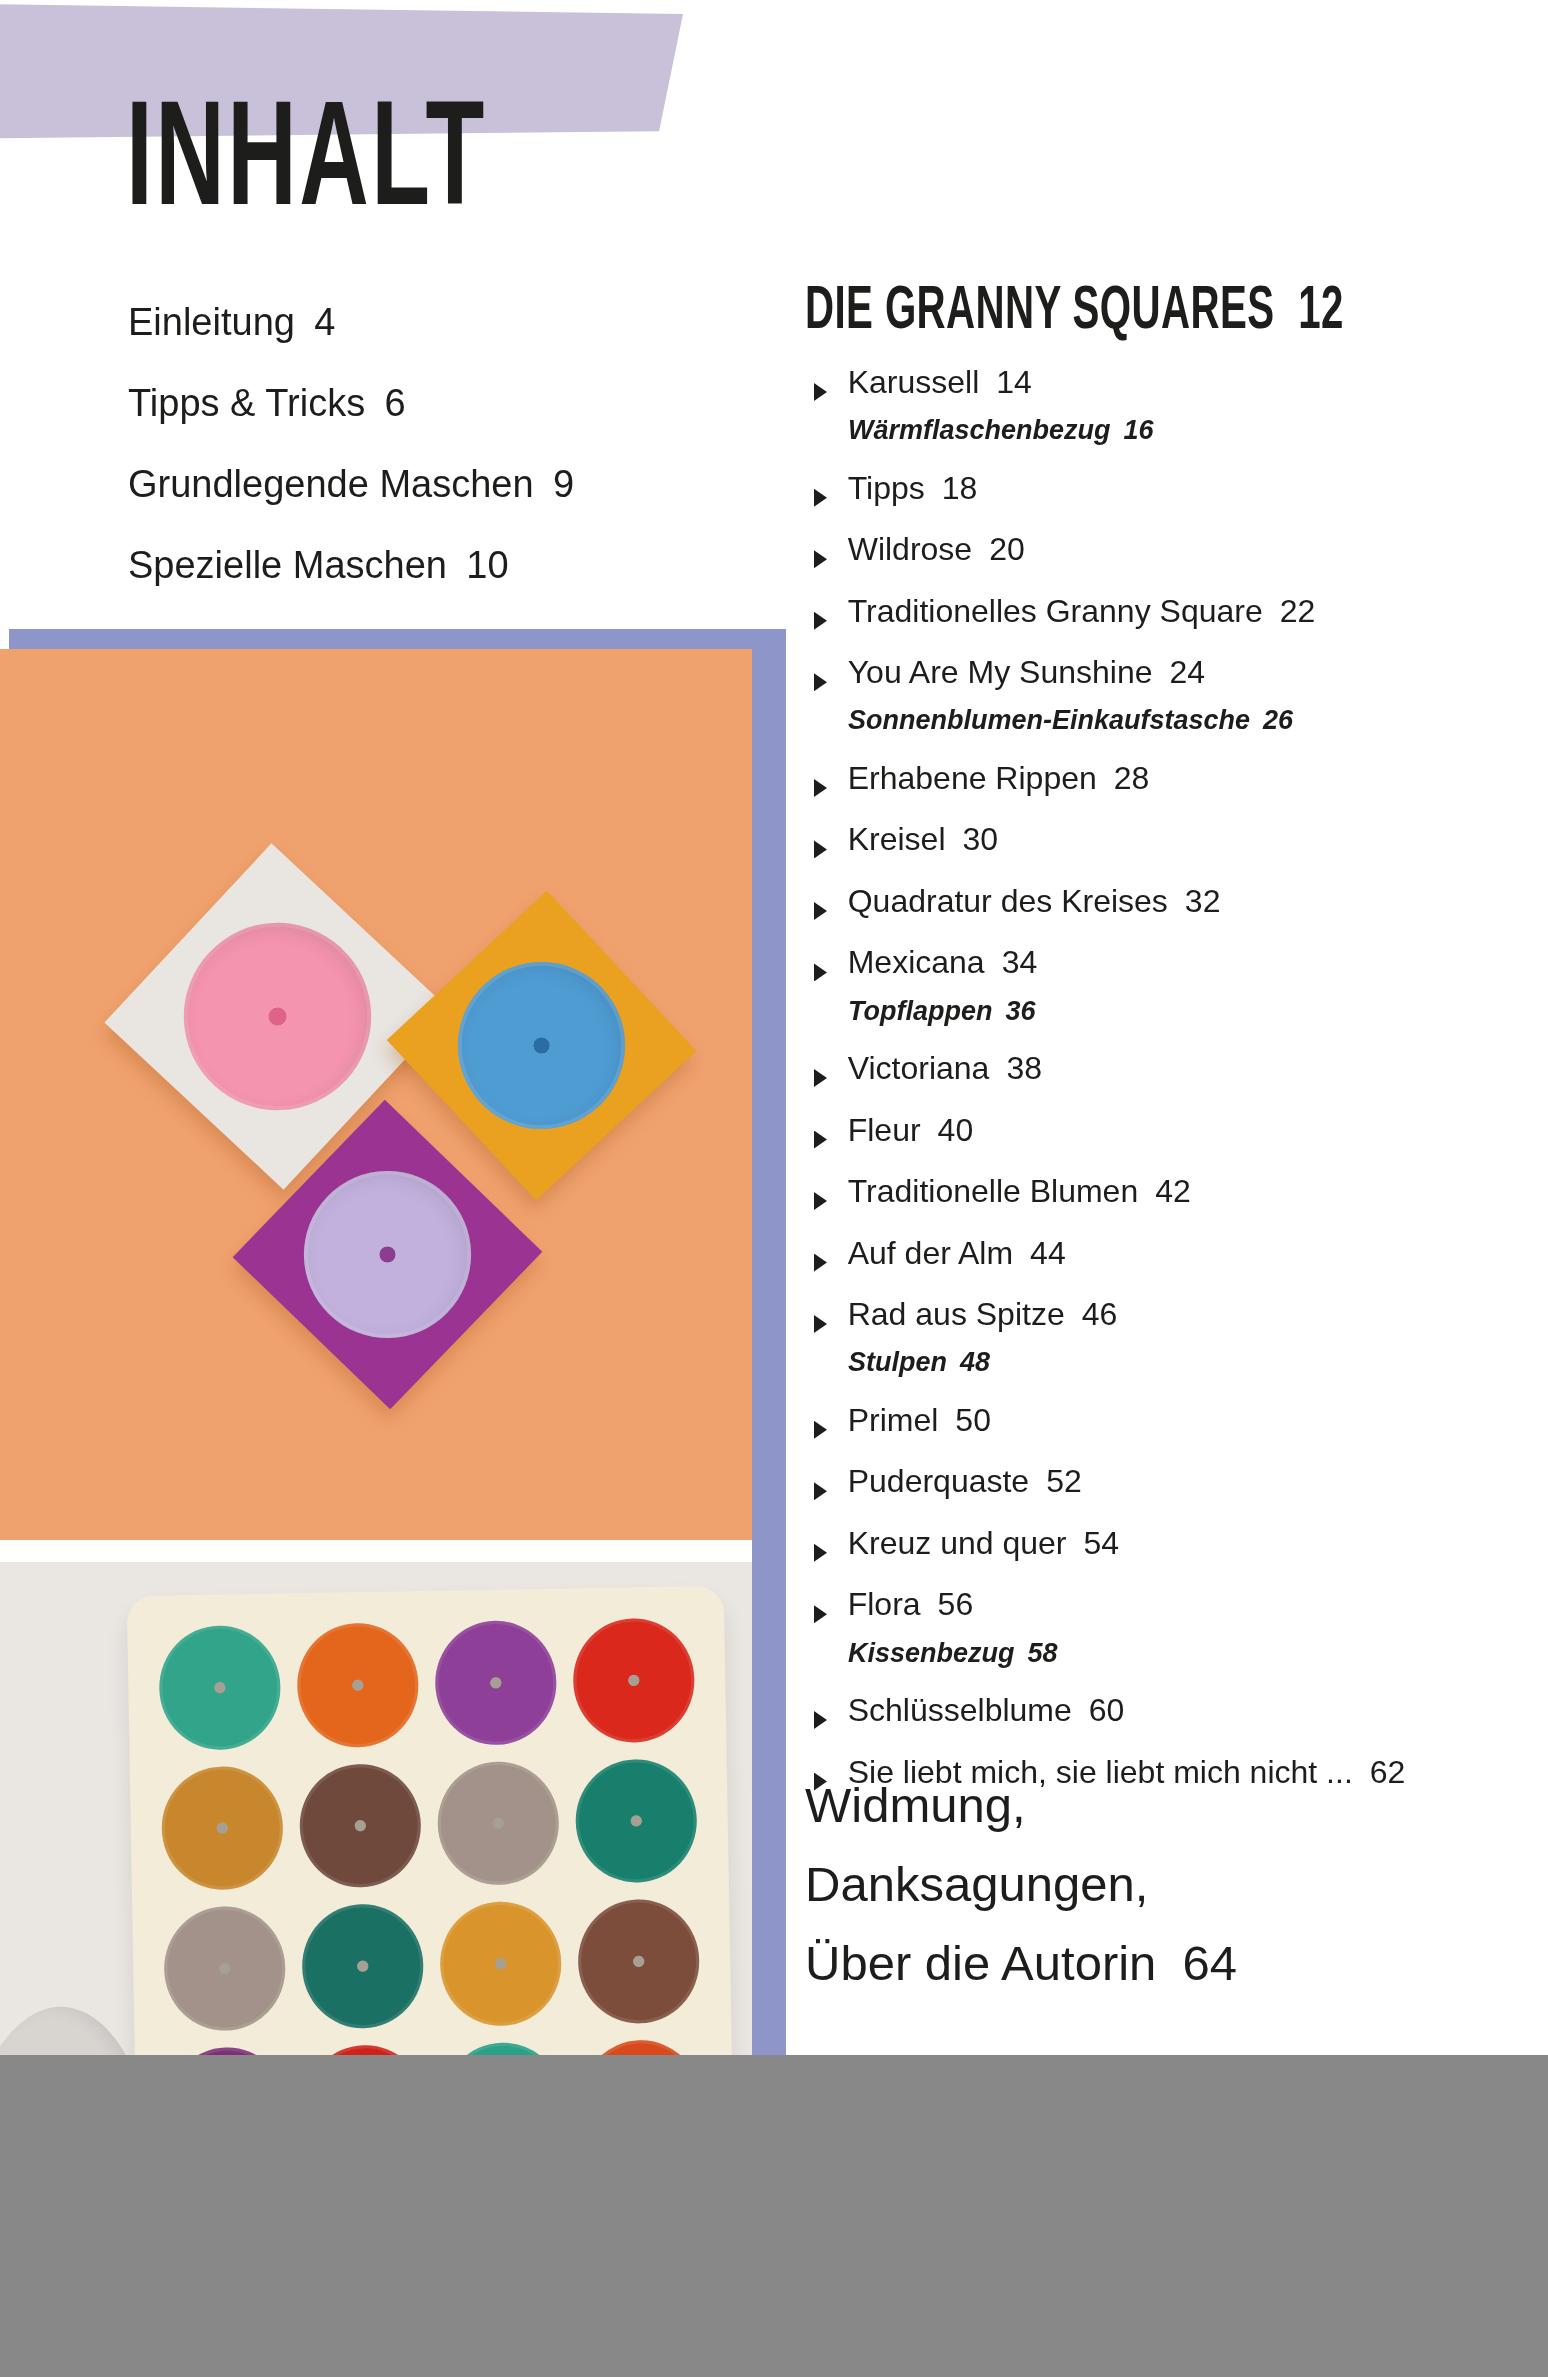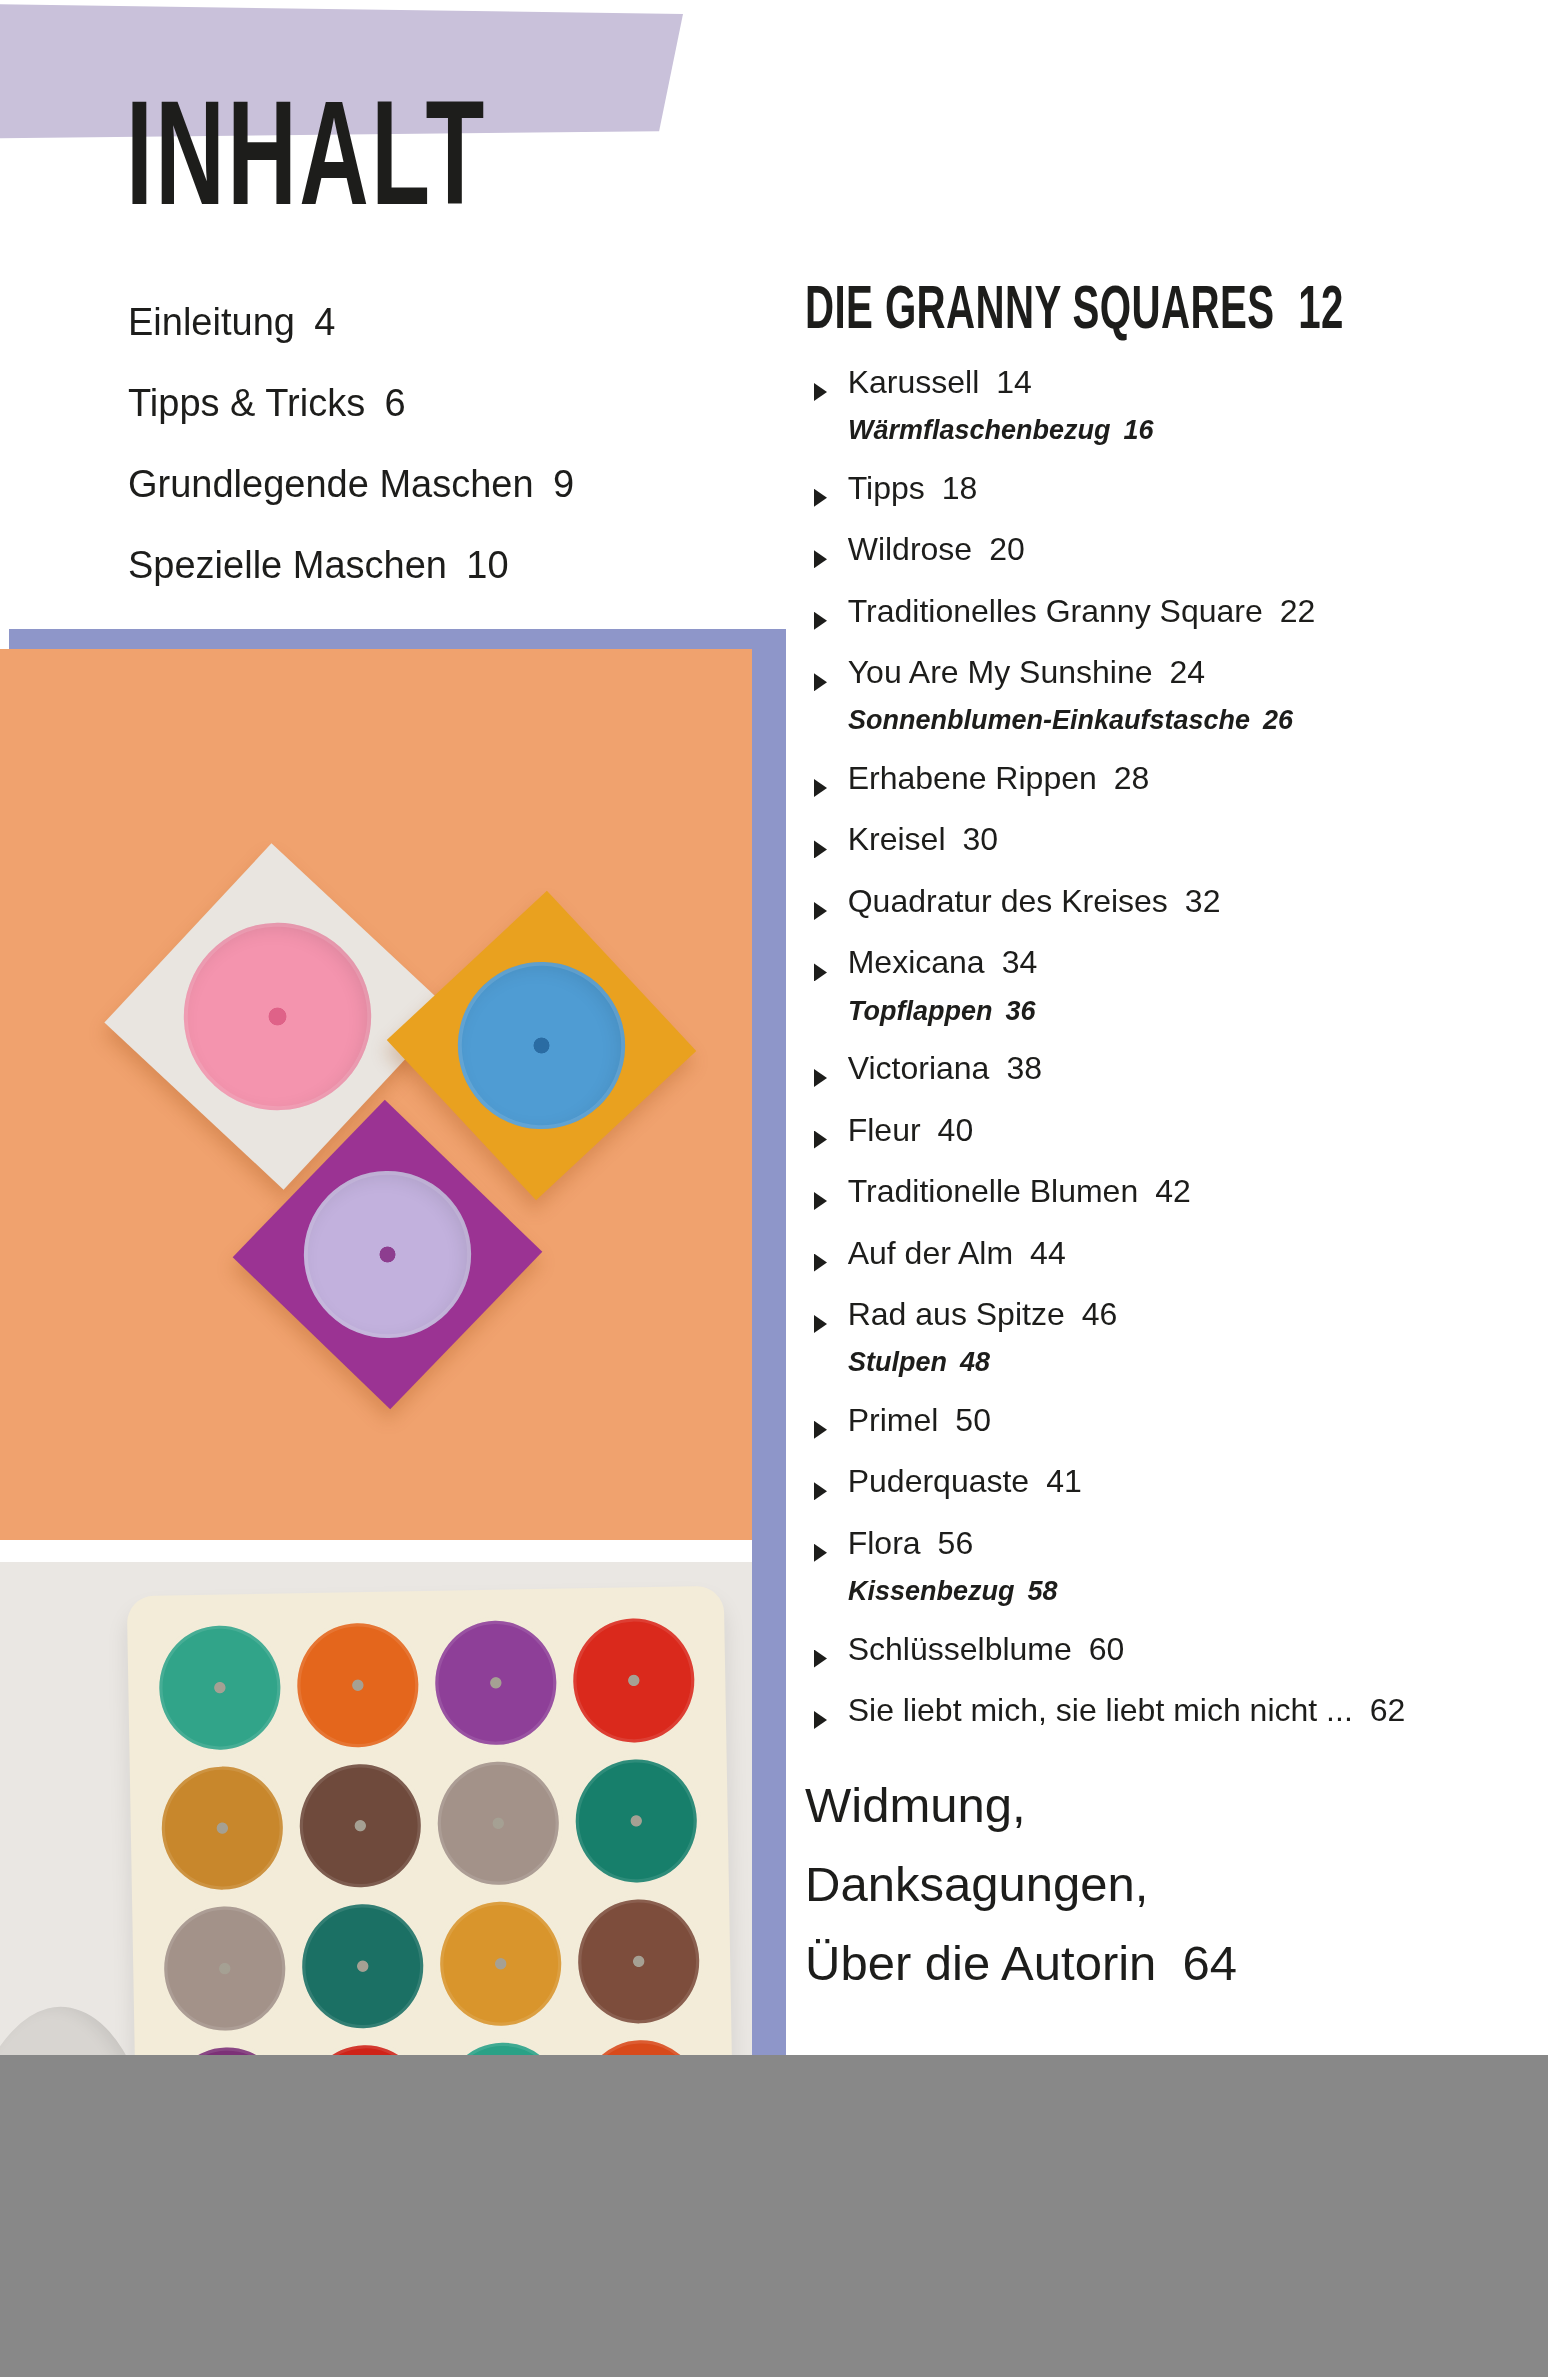--- a/index.html
+++ b/index.html
@@ -200,21 +200,26 @@
         </div>
         <div class="g-sub"><span class="g-sublabel">Stulpen</span><span class="g-num">48</span></div>
         <div class="g-main">
           <span class="g-bullet"></span>
           <span class="g-label">Primel</span>
           <span class="g-num">50</span>
         </div>
         <div class="g-main">
           <span class="g-bullet"></span>
           <span class="g-label">Puderquaste</span>
-          <span class="g-num">41</span>
+          <span class="g-num">52</span>
+        </div>
+        <div class="g-main">
+          <span class="g-bullet"></span>
+          <span class="g-label">Kreuz und quer</span>
+          <span class="g-num">54</span>
         </div>
         <div class="g-main">
           <span class="g-bullet"></span>
           <span class="g-label">Flora</span>
           <span class="g-num">56</span>
         </div>
         <div class="g-sub"><span class="g-sublabel">Kissenbezug</span><span class="g-num">58</span></div>
         <div class="g-main">
           <span class="g-bullet"></span>
           <span class="g-label">Schlüsselblume</span>

